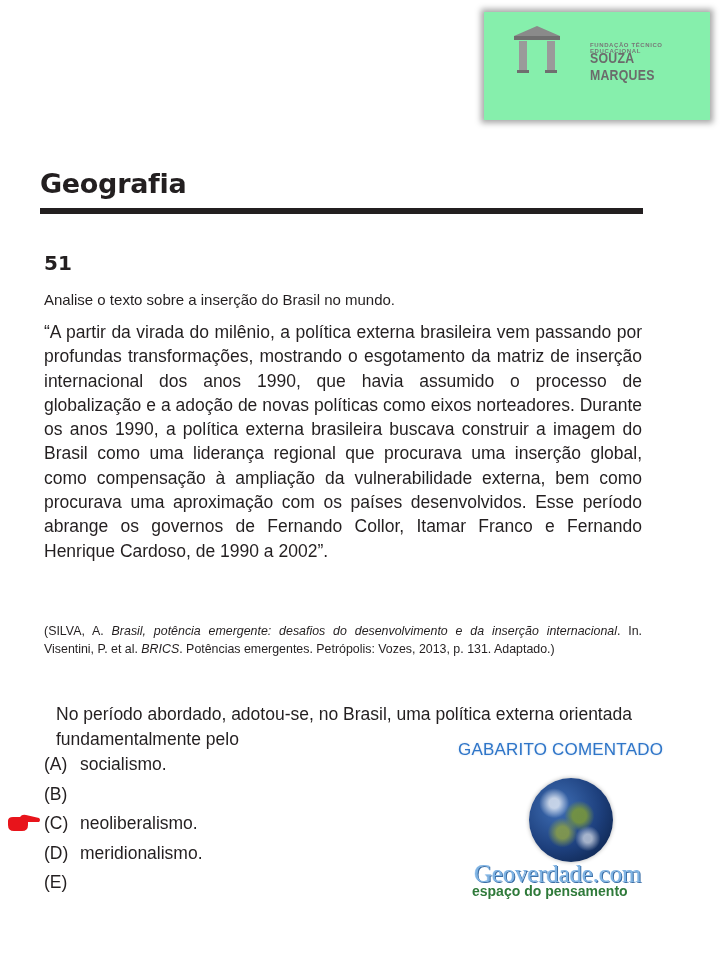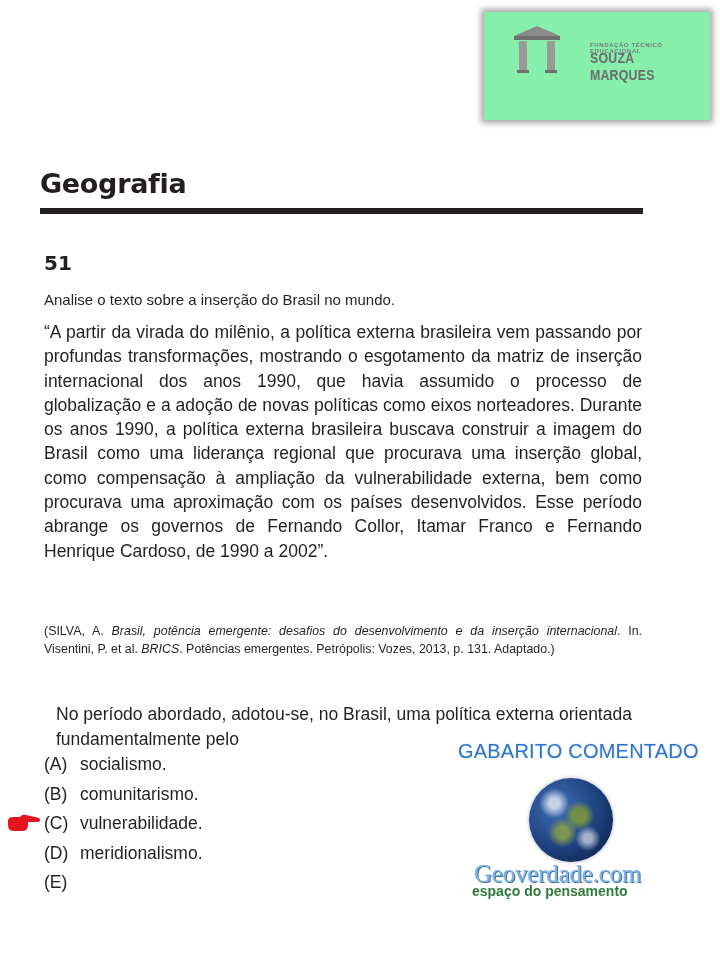--- a/index.html
+++ b/index.html
@@ -49,21 +49,21 @@
     position:absolute; left:44px; top:623px; width:598px; font-size:12.4px; line-height:17.5px;
     text-align:justify; margin:0;
   }
   .cite i { font-style:italic; }
   .stem { position:absolute; left:44px; top:690px; width:598px; font-size:17.5px; line-height:24.5px; margin:12px; }
   .options { position:absolute; left:44px; top:750px; margin:0; padding:0; list-style:none; }
   .options li { height:29.5px; font-size:17.5px; line-height:29.5px; display:flex; }
   .opt-letter { width:36px; }
   .pointer { position:absolute; left:6px; top:812px; width:34px; height:22px; }
   .gabarito {
-    position:absolute; left:458px; top:740px; font-size:20px; color:#2e75c8; letter-spacing:0.2px;
+    position:absolute; left:458px; top:740px; font-size:17px; color:#2e75c8; letter-spacing:0.2px;
     text-shadow: 0 0 2px rgba(46,117,200,0.25);
   }
   .globe {
     position:absolute; left:529px; top:778px; width:84px; height:84px; border-radius:50%;
     background:
       radial-gradient(circle at 60% 45%, rgba(120,150,60,0.9) 0 10%, transparent 22%),
       radial-gradient(circle at 40% 65%, rgba(140,160,70,0.85) 0 8%, transparent 20%),
       radial-gradient(circle at 30% 30%, rgba(255,255,255,0.7) 0 6%, transparent 18%),
       radial-gradient(circle at 70% 72%, rgba(255,255,255,0.6) 0 5%, transparent 15%),
       radial-gradient(circle at 35% 35%, #3f6fb6 0%, #1d3f7c 55%, #081a3a 100%);
@@ -105,25 +105,24 @@
 
 <p class="stem">No período abordado, adotou-se, no Brasil, uma política externa orientada fundamentalmente pelo</p>
 
 <ul class="options">
   <li>
       <span class="opt-letter">(A)</span>
       <span>socialismo.</span>
     </li>
   <li>
       <span class="opt-letter">(B)</span>
-      <span>comunitarismo.</span>
     </li>
   <li>
       <span class="opt-letter">(C)</span>
-      <span>vulnerabilidade.</span>
+      <span>neoliberalismo.</span>
     </li>
   <li>
       <span class="opt-letter">(D)</span>
       <span>meridionalismo.</span>
     </li>
   <li>
       <span class="opt-letter">(E)</span>
     </li>
 </ul>
 

